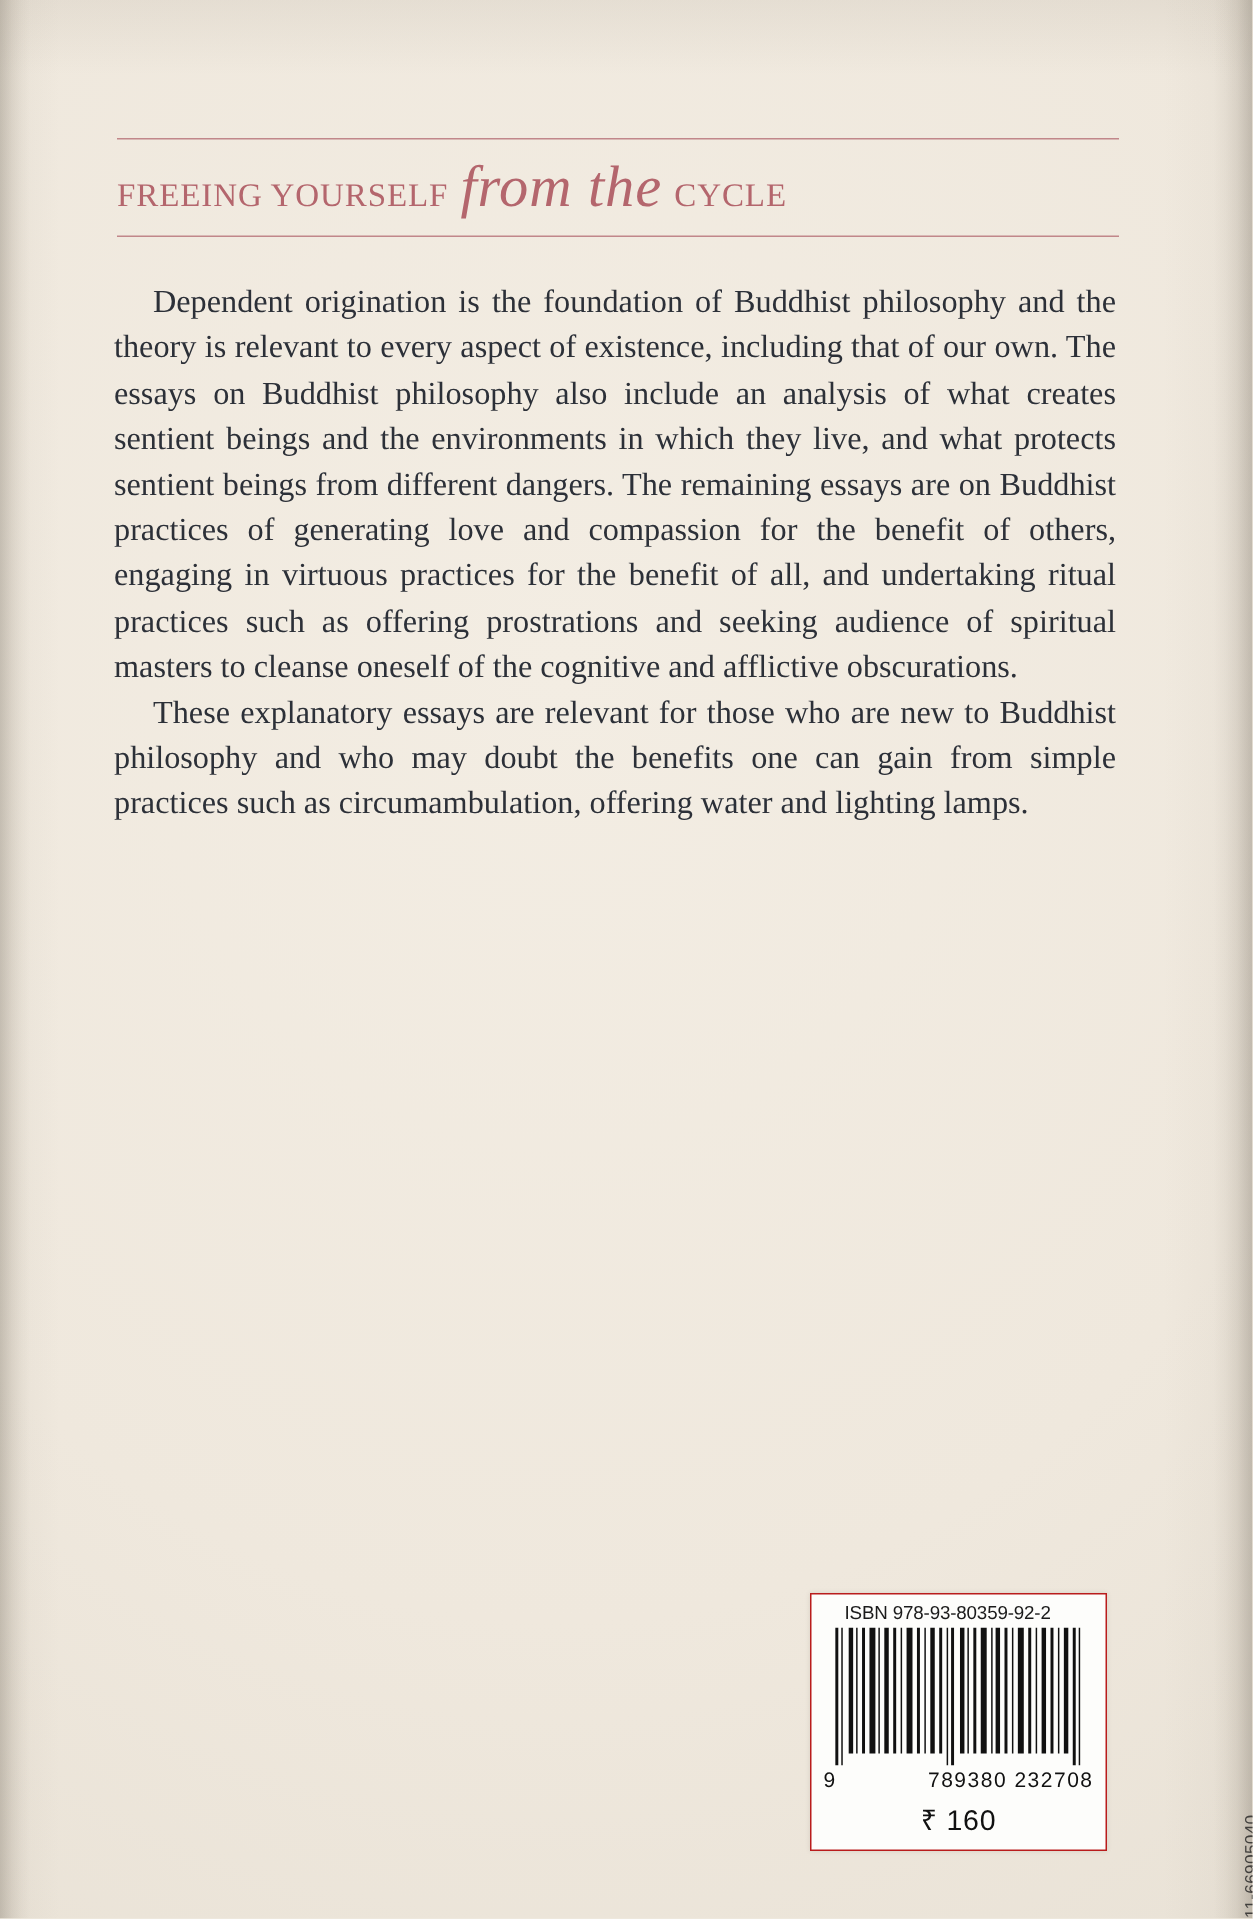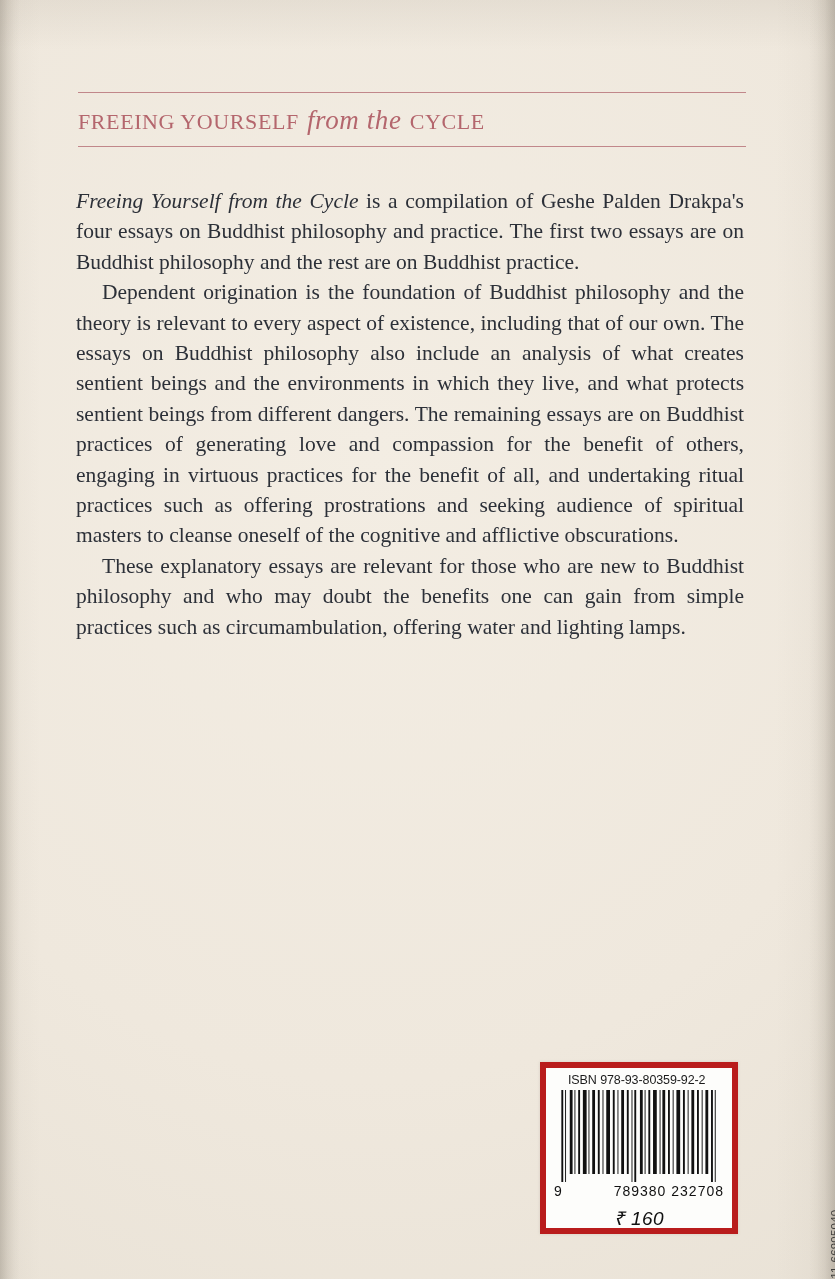--- a/index.html
+++ b/index.html
@@ -60,21 +60,21 @@
     padding: 9px 0 6px 0;
     white-space: nowrap;
     font-variant: normal;
     text-align: left;
   }
   .book-title .caps {
     font-size: 22px;
   }
   .book-title .ital {
     font-style: italic;
-    font-size: 27px;
+    font-size: 39px;
   }
 
   
   .blurb {
     position: absolute;
     left: 76px;
     top: 186px;
     width: 668px;
     font-size: 21.5px;
     line-height: 30.4px;
@@ -94,21 +94,21 @@
   }
 
   
   .barcode-box {
     position: absolute;
     left: 540px;
     top: 1062px;
     width: 198px;
     height: 172px;
     background: #fdfdfb;
-    border: 6px solid #b91c1c;
+    border: 1px solid #b91c1c;
     box-shadow: 0 0 3px rgba(120,110,95,.20);
     padding: 4px 6px 0 6px;
     box-sizing: border-box;
   }
   .isbn-text {
     font-family: "Liberation Sans", sans-serif;
     font-size: 12.5px;
     color: #1b1b1b;
     letter-spacing: -0.1px;
     text-align: left;
@@ -134,21 +134,20 @@
   .barcode-digits .lead {
     margin-right: 4px;
   }
   .price {
     text-align: center;
     font-family: "Liberation Sans", sans-serif;
     font-size: 19px;
     color: #111;
     margin-top: 6px;
     letter-spacing: .5px;
-    font-style: italic;
   }
 
   
   .printer-credit {
     position: absolute;
     right: 6px;
     top: 1010px;
     transform-origin: 100% 0;
     transform: rotate(-90deg) translate(-100%, 0);
     font-family: "Liberation Sans", sans-serif;
@@ -184,23 +183,20 @@
     <div class="rule"></div>
     <div class="book-title">
       <span class="caps">FREEING YOURSELF</span>
       <span class="ital">from the</span>
       <span class="caps">CYCLE</span>
     </div>
     <div class="rule bottom"></div>
   </div>
 
   <div class="blurb">
-    <p class="first">
-      <em>Freeing Yourself from the Cycle</em><span> is a compilation of Geshe Palden Drakpa's four essays on Buddhist philosophy and practice. The first two essays are on Buddhist philosophy and the rest are on Buddhist practice.</span>
-    </p>
     <p>Dependent origination is the foundation of Buddhist philosophy and the theory is relevant to every aspect of existence, including that of our own. The essays on Buddhist philosophy also include an analysis of what creates sentient beings and the environments in which they live, and what protects sentient beings from different dangers. The remaining essays are on Buddhist practices of generating love and compassion for the benefit of others, engaging in virtuous practices for the benefit of all, and undertaking ritual practices such as offering prostrations and seeking audience of spiritual masters to cleanse oneself of the cognitive and afflictive obscurations.</p>
     <p>These explanatory essays are relevant for those who are new to Buddhist philosophy and who may doubt the benefits one can gain from simple practices such as circumambulation, offering water and lighting lamps.</p>
   </div>
 
   <div class="barcode-box">
     <div class="isbn-text">ISBN 978-93-80359-92-2</div>
     <svg class="bars" viewBox="0 0 186 92" preserveAspectRatio="none">
       <g fill="#111111">
         <rect x="10" y="0" width="2" height="92"></rect>
         <rect x="14" y="0" width="1" height="92"></rect>

